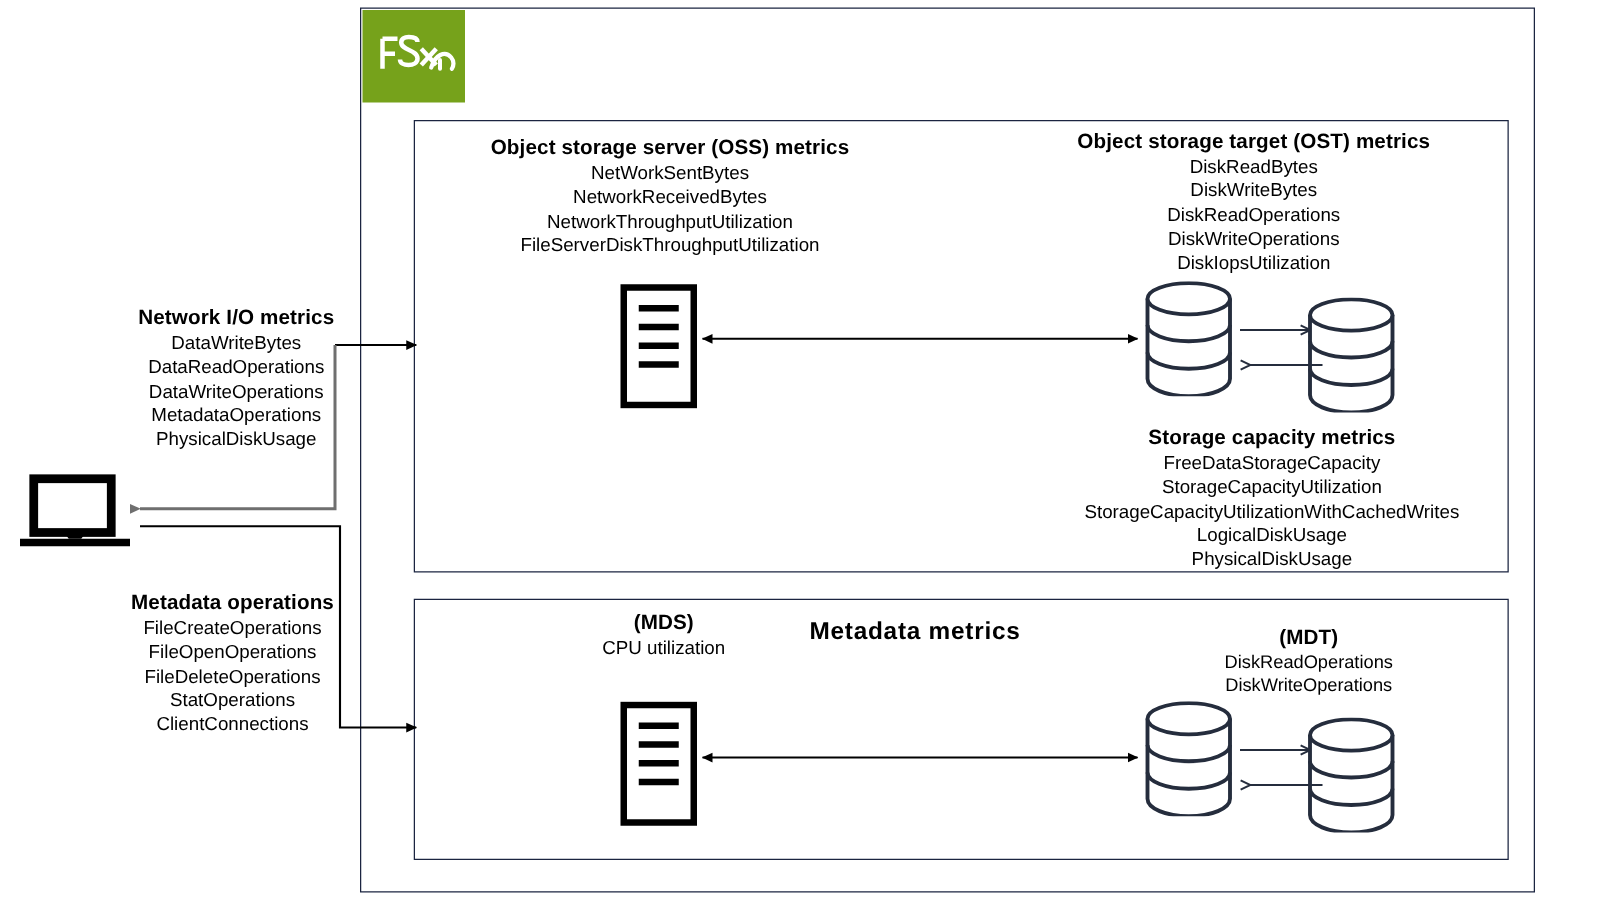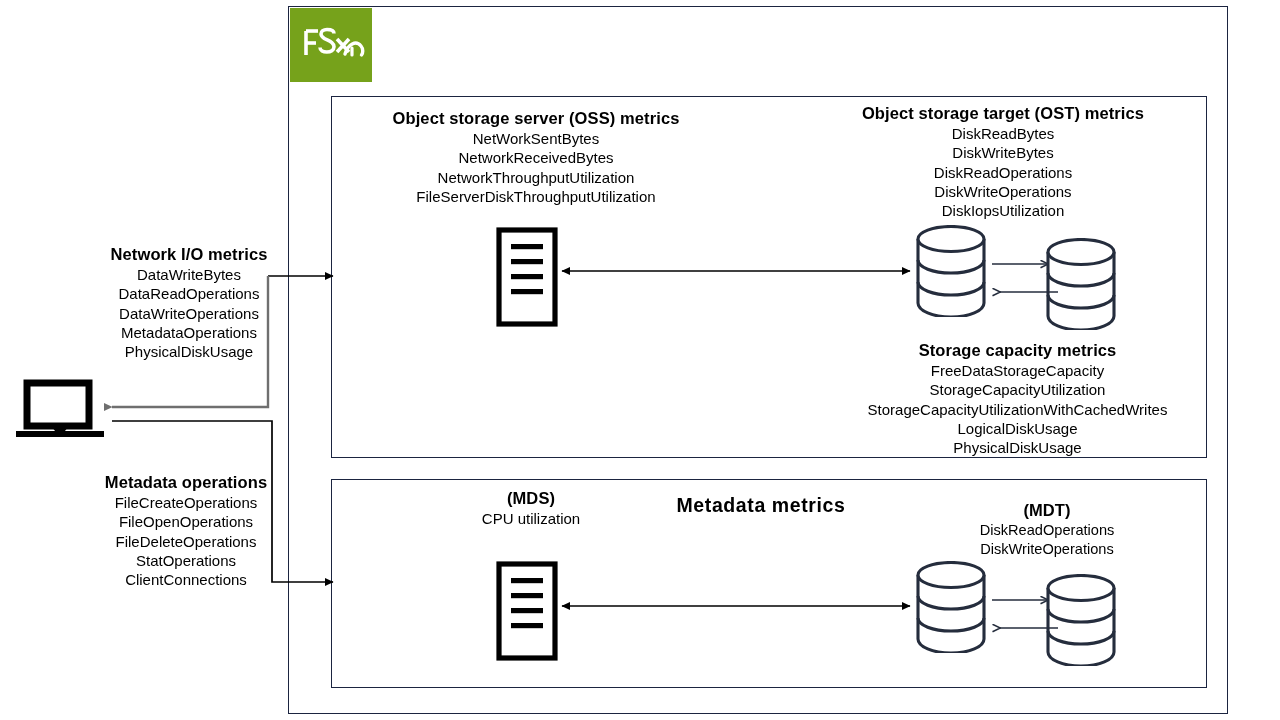--- a/index.html
+++ b/index.html
@@ -46,21 +46,21 @@
   #blk-netio{left:82px;top:244px;width:214px;}
   #blk-meta-ops{left:80px;top:472px;width:212px;}
 
   #blk-mds{left:472px;top:488px;width:118px;}
   #blk-mds .bhead{font-size:16.5px;}
   #blk-mds .bitem{font-size:15px;}
   #blk-mdt{left:930px;top:500px;width:234px;}
   #blk-mdt .bitem{font-size:14.6px;line-height:19.3px;}
 
   #metadata-title{
-    position:absolute;left:627px;top:493px;width:268px;text-align:center;
+    position:absolute;left:598px;top:493px;width:268px;text-align:center;
     font-weight:bold;font-size:19.5px;line-height:24px;letter-spacing:0.6px;
   }
 
   
   .rack{position:absolute;}
   #rack-oss{left:496px;top:227px;}
   #rack-mds{left:496px;top:561px;}
 
   
   .cyl{position:absolute;}

